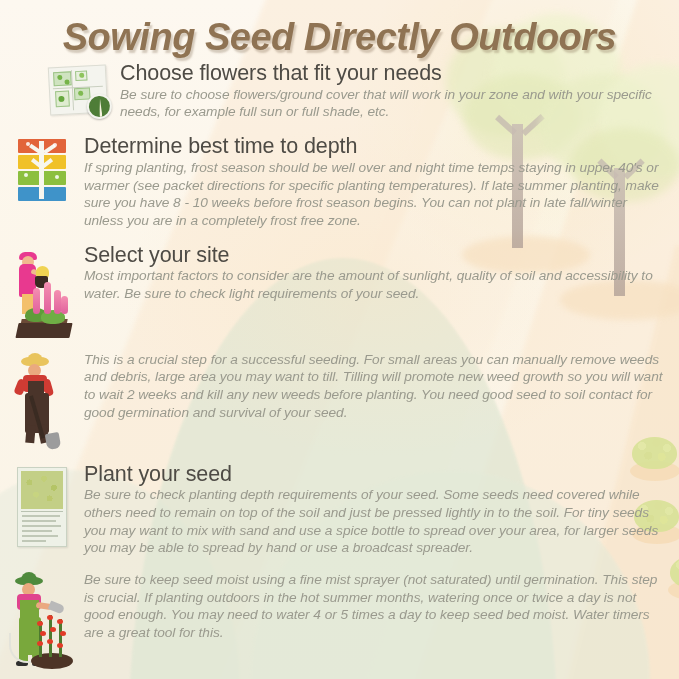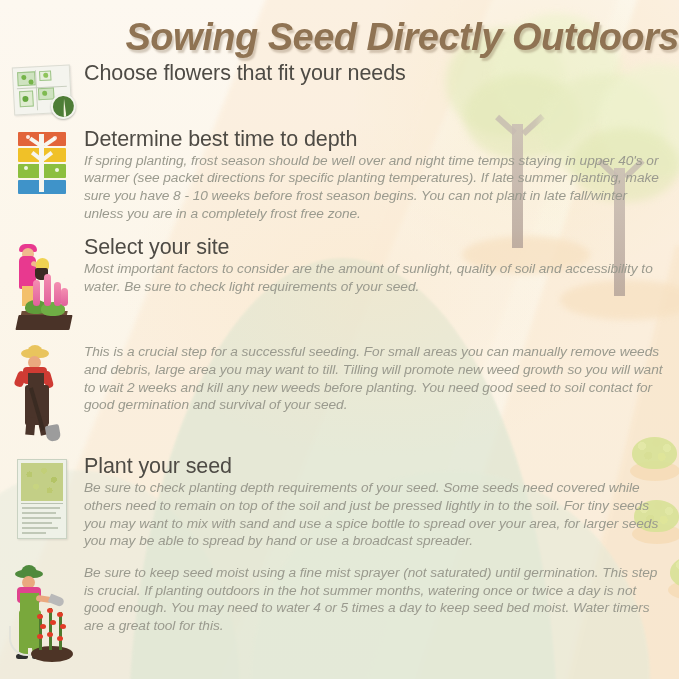--- a/index.html
+++ b/index.html
@@ -127,21 +127,21 @@
       #d9e298;
     opacity:.92;
   }
   #bush1 { left: 628px; top: 437px; }
   #bush2 { left: 630px; top: 500px; }
   #bush3 { left: 666px; top: 556px; }
 
   
   .title {
     position: absolute; left: 0; right: 0; top: 16px;
-    text-align: right;
+    text-align: center;
     font-size: 38px;
     font-weight: bold;
     font-style: italic;
     letter-spacing: -0.5px;
     color: #8f7353;
     text-shadow: 2px 3px 2px rgba(120,96,70,.30);
     white-space: nowrap;
   }
 
   
@@ -168,21 +168,21 @@
   }
   .step-body {
     font-size: 13.7px;
     font-style: italic;
     color: #9a9a8e;
     line-height: 1.29;
     letter-spacing: -0.05px;
   }
 
   
-  #step-1 { padding-top: 0px;  }
+  #step-1 { padding-top: 0px; padding-left: 36px;  }
   #step-2 { padding-top: 14px; }
   #step-3 { padding-top: 14px; }
   #step-4 { padding-top: 13px; }
   #step-5 { padding-top: 12px; }
   #step-6 { padding-top: 14px; }
 
   
   .ico { position: relative; }
 
   
@@ -487,20 +487,21 @@
           <div class="dot" style="left:9px;top:8px;width:5px;height:5px;"></div>
           <div class="dot" style="left:16px;top:13px;width:5px;height:5px;"></div>
           <div class="dot" style="left:31px;top:7px;width:5px;height:5px;background:#8ec45c;"></div>
           <div class="dot" style="left:9px;top:29px;width:6px;height:6px;background:#66a83f;"></div>
           <div class="dot" style="left:29px;top:25px;width:5px;height:5px;background:#7fba50;"></div>
           <div class="compass"></div>
         </div>
       </div>
       <div class="text-col">
         <div class="step-title">Choose flowers that fit your needs</div>
+        <div class="step-body">Be sure to choose flowers/ground cover  that will work in your zone and with your specific needs, for example full sun or full shade, etc.</div>
       </div>
     </div>
 
     <div class="step" id="step-2">
       <div class="icon-col">
         <div class="ico ico-seasons">
           <div class="row r1"></div>
           <div class="row r2"></div>
           <div class="row r3"></div>
           <div class="row r4"></div>

